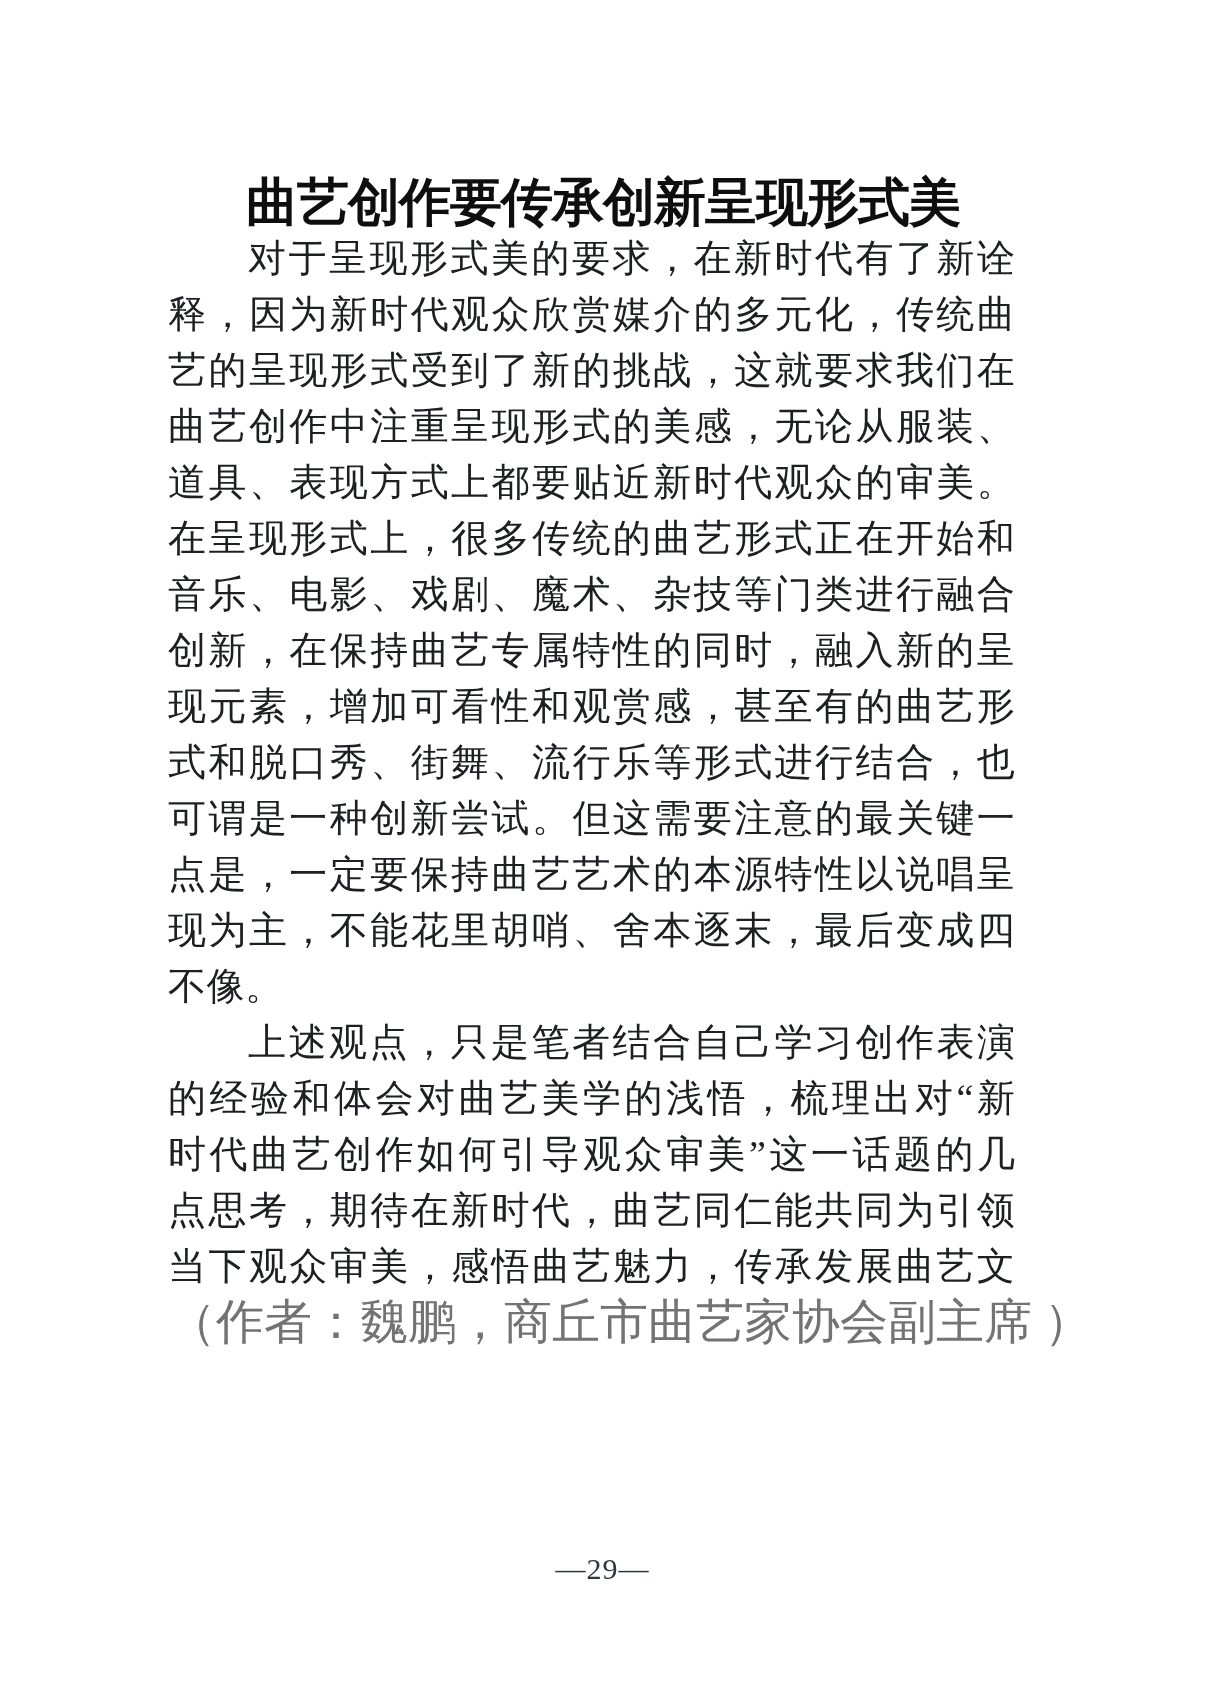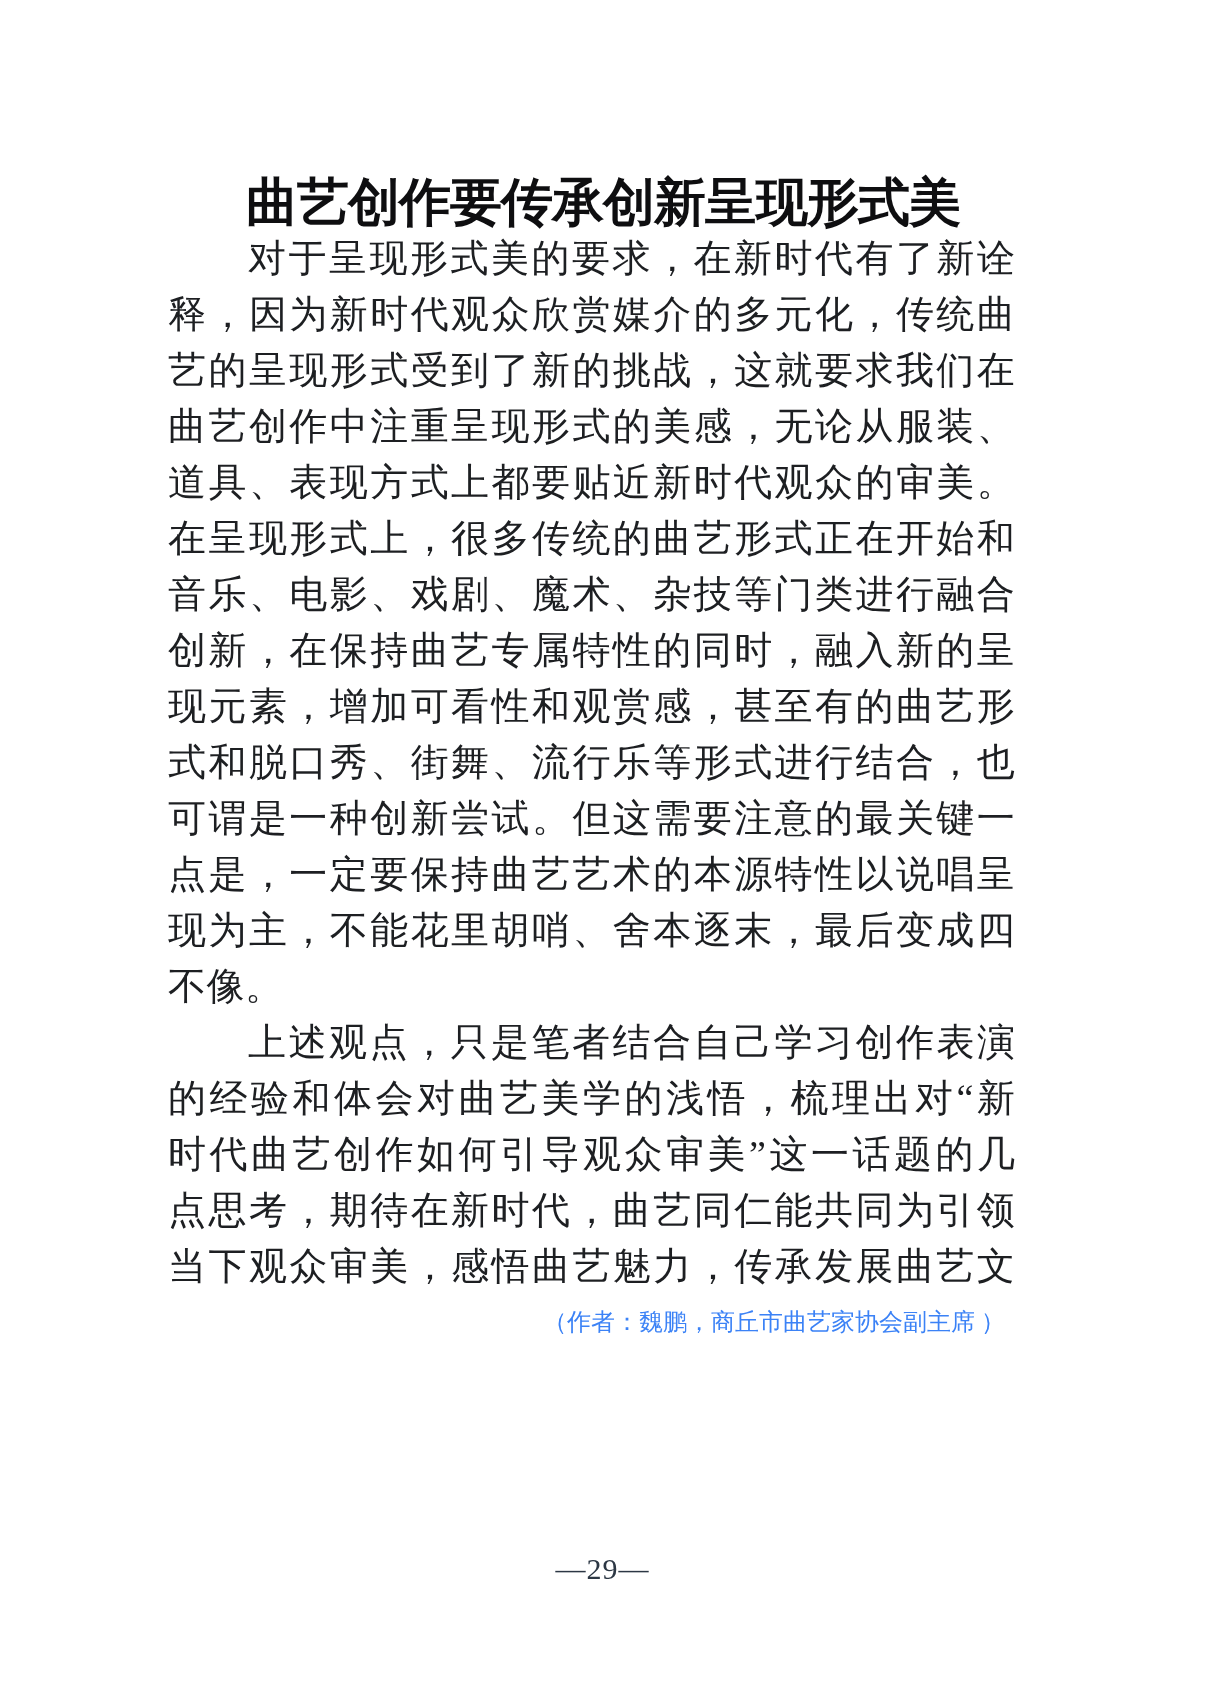--- a/index.html
+++ b/index.html
@@ -33,22 +33,22 @@
     height: 56px; line-height: 56px;
     font-size: 38px;
     color: #1d1f22;
     white-space: nowrap;
   }
   .line.justify { display: flex; justify-content: space-between; }
   .line.indent { padding-left: 80px; }
   .line.plain { letter-spacing: 0.5px; }
   .author {
     height: 56px; line-height: 56px;
-    font-size: 24px;
-    color: #3b82f6;
+    font-size: 48px;
+    color: #737373;
     text-align: right;
     padding-right: 10px;
     white-space: nowrap;
   }
   .pageno {
     position: absolute;
     top: 1552px; left: 0;
     width: 100%;
     text-align: center;
     font-size: 30px;

